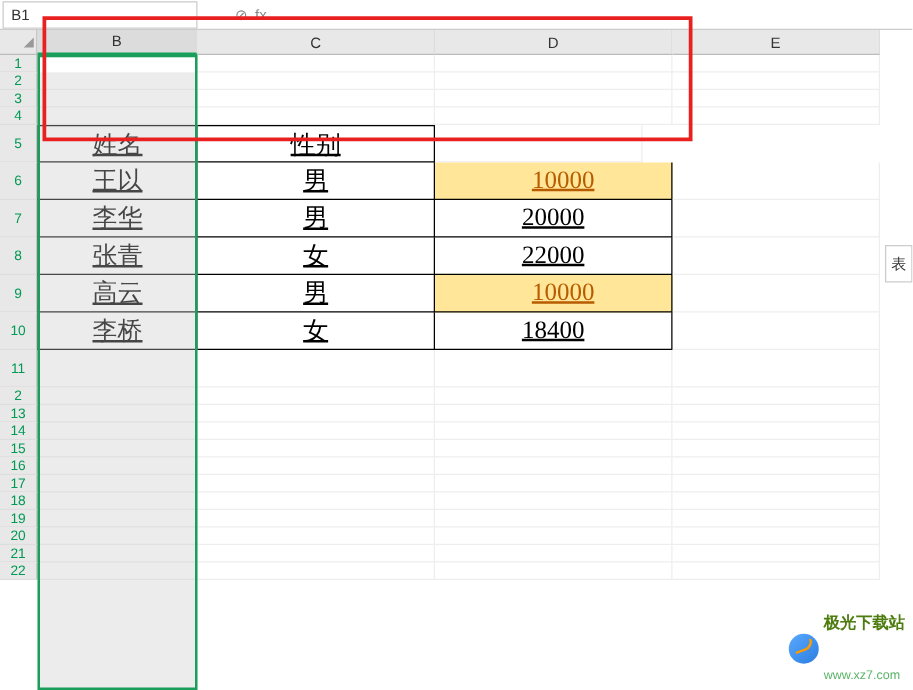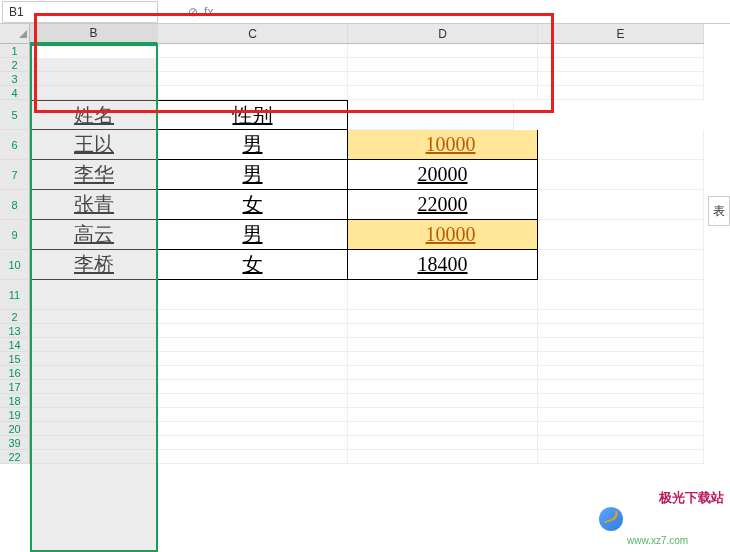--- a/index.html
+++ b/index.html
@@ -186,21 +186,21 @@
       position: absolute;
       width: 14px; height: 6px;
       border: 2px solid #ff9b00;
       border-top: none;
       border-left: none;
       border-radius: 0 0 10px 0;
       left: 4px; top: 6px;
       transform: rotate(-20deg);
     }
     .wm-text { display: flex; flex-direction: column; line-height: 1; }
-    .wm-title { font-size: 13px; color: #be185d; font-weight: bold; margin-left: 32px; }
+    .wm-title { font-size: 13px; color: #4d7c0f; font-weight: bold; }
     .wm-url { font-size: 10px; color: #58b368; margin-top: 32px; }
   </style>
 </head>
 <body>
 
 <div class="formula-bar">
   <div class="name-box">
     <span>B1</span>
   </div>
   <div class="fx-area">
@@ -227,21 +227,21 @@
     <div class="rh">11</div>
     <div class="rh small">2</div>
     <div class="rh small">13</div>
     <div class="rh small">14</div>
     <div class="rh small">15</div>
     <div class="rh small">16</div>
     <div class="rh small">17</div>
     <div class="rh small">18</div>
     <div class="rh small">19</div>
     <div class="rh small">20</div>
-    <div class="rh small">39</div>
+    <div class="rh small">21</div>
     <div class="rh small">22</div>
   </div>
 
   <div class="main">
     <div class="col-headers">
       <div class="ch colB sel">B</div>
       <div class="ch colC">C</div>
       <div class="ch colD">D</div>
       <div class="ch colE">E</div>
     </div>

